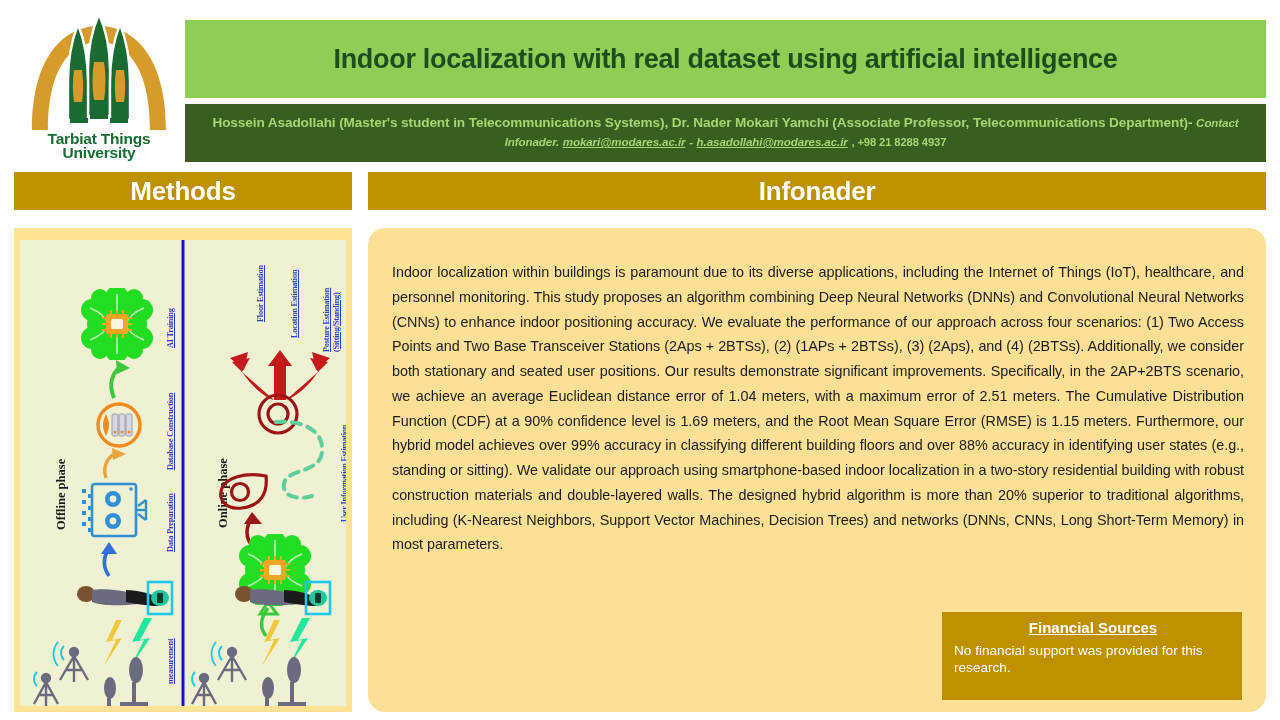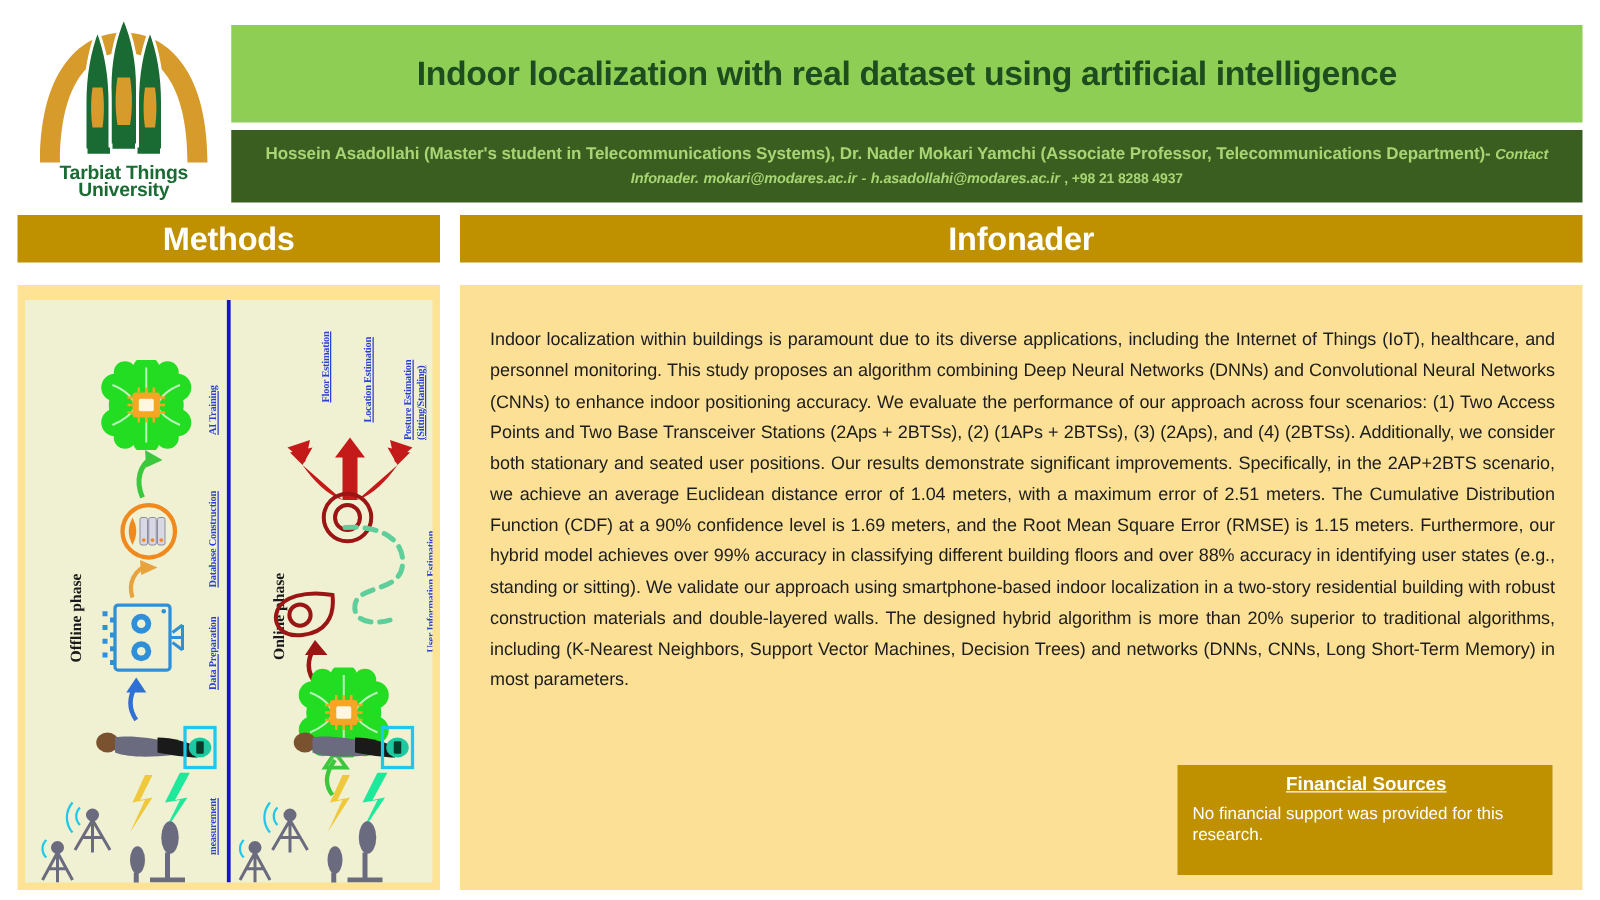--- a/index.html
+++ b/index.html
@@ -38,21 +38,21 @@
   }
   .author-bar p {
     color: #a8d473; font-size: 13.6px; font-weight: bold;
     text-align: center; line-height: 1.38; letter-spacing: -0.1px;
   }
   .contact-lead {
     font-style: italic; font-size: 11.6px; font-weight: bold;
   }
   .contact-mail {
     font-style: italic; font-size: 11.6px; font-weight: bold;
-    color: #a8d473;
+    text-decoration: underline; color: #a8d473;
   }
   .contact-phone { font-size: 11.2px; font-weight: bold; }
 
   
   .sec-head {
     position: absolute; height: 38px; background: #bf9000;
     display: flex; align-items: center; justify-content: center;
   }
   .sec-head span { color: #ffffff; font-size: 26px; font-weight: bold; letter-spacing: -0.2px; }
   #head-methods  { left: 14px;  top: 172px; width: 338px; }
@@ -82,20 +82,21 @@
     color: #2b3fd0; font-size: 8.3px; text-decoration: underline;
     font-family: "Liberation Serif", serif; letter-spacing: -0.2px;
   }
   .step-label.two-line { line-height: 1.15; white-space: pre; }
   .dg-icon { position: absolute; }
 
   
   .outcomes-panel {
     position: absolute; left: 368px; top: 228px; width: 898px; height: 484px;
     background: #fbe096;
+    border-radius: 17px;
   }
   .abstract {
     position: absolute; left: 24px; top: 32px; width: 852px;
     color: #1d1d1d; font-size: 14.4px; line-height: 1.72;
     text-align: justify; text-justify: inter-word;
     font-family: "Liberation Sans", sans-serif;
     letter-spacing: -0.05px;
   }
   .fin-box {
     position: absolute; left: 574px; top: 384px; width: 300px; height: 88px;

